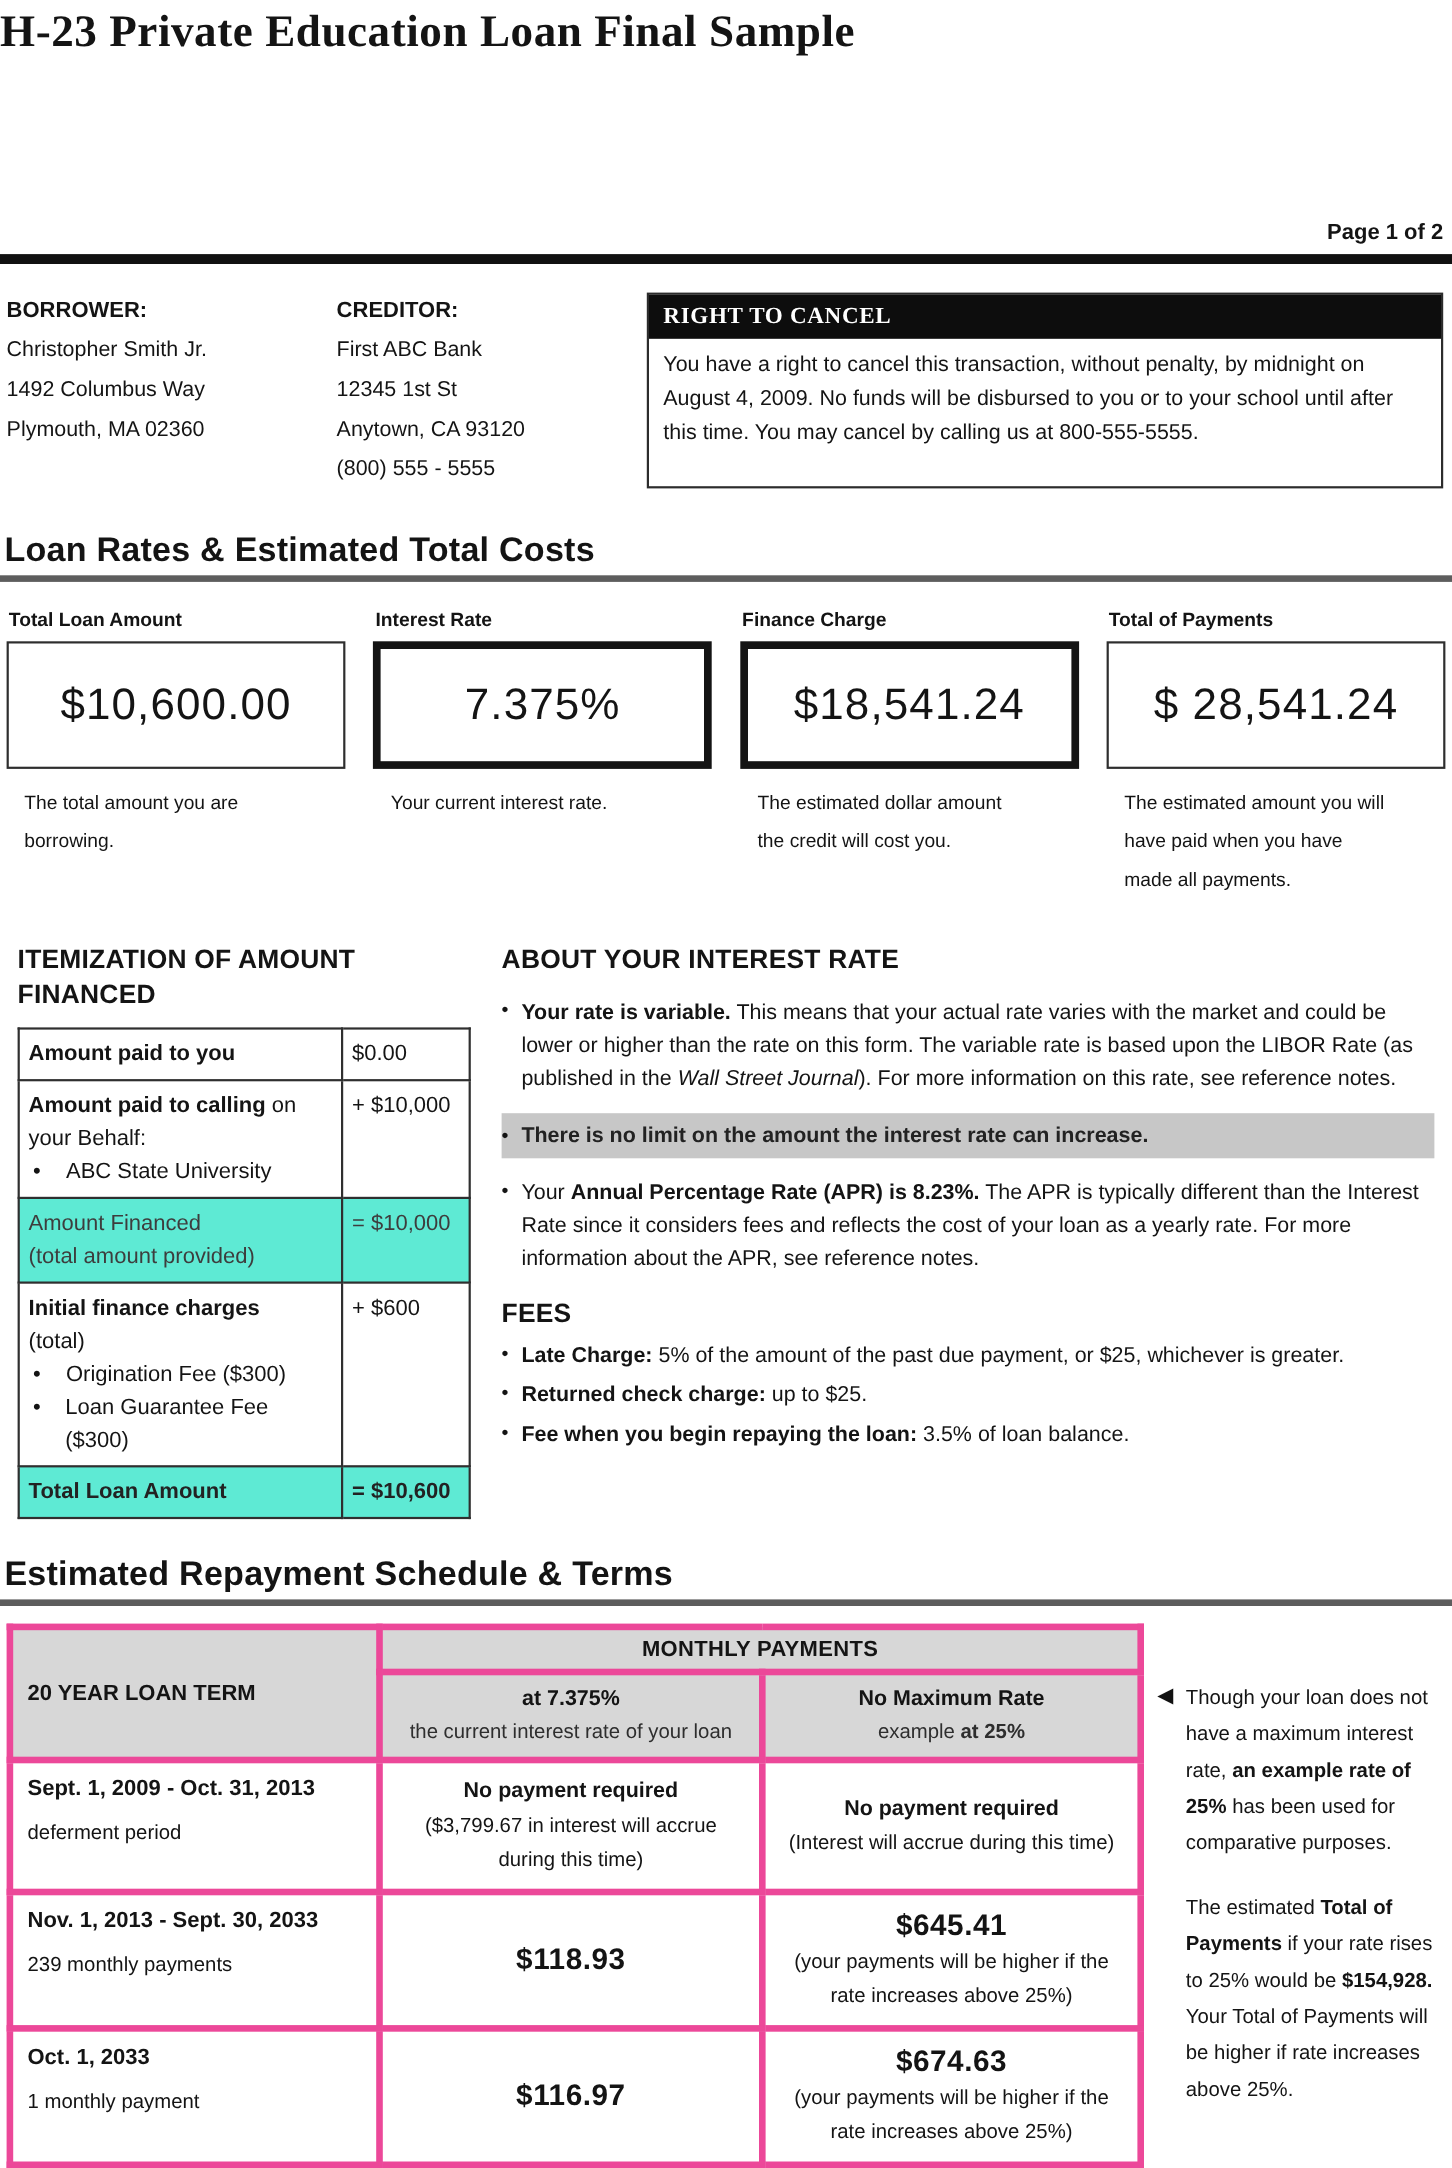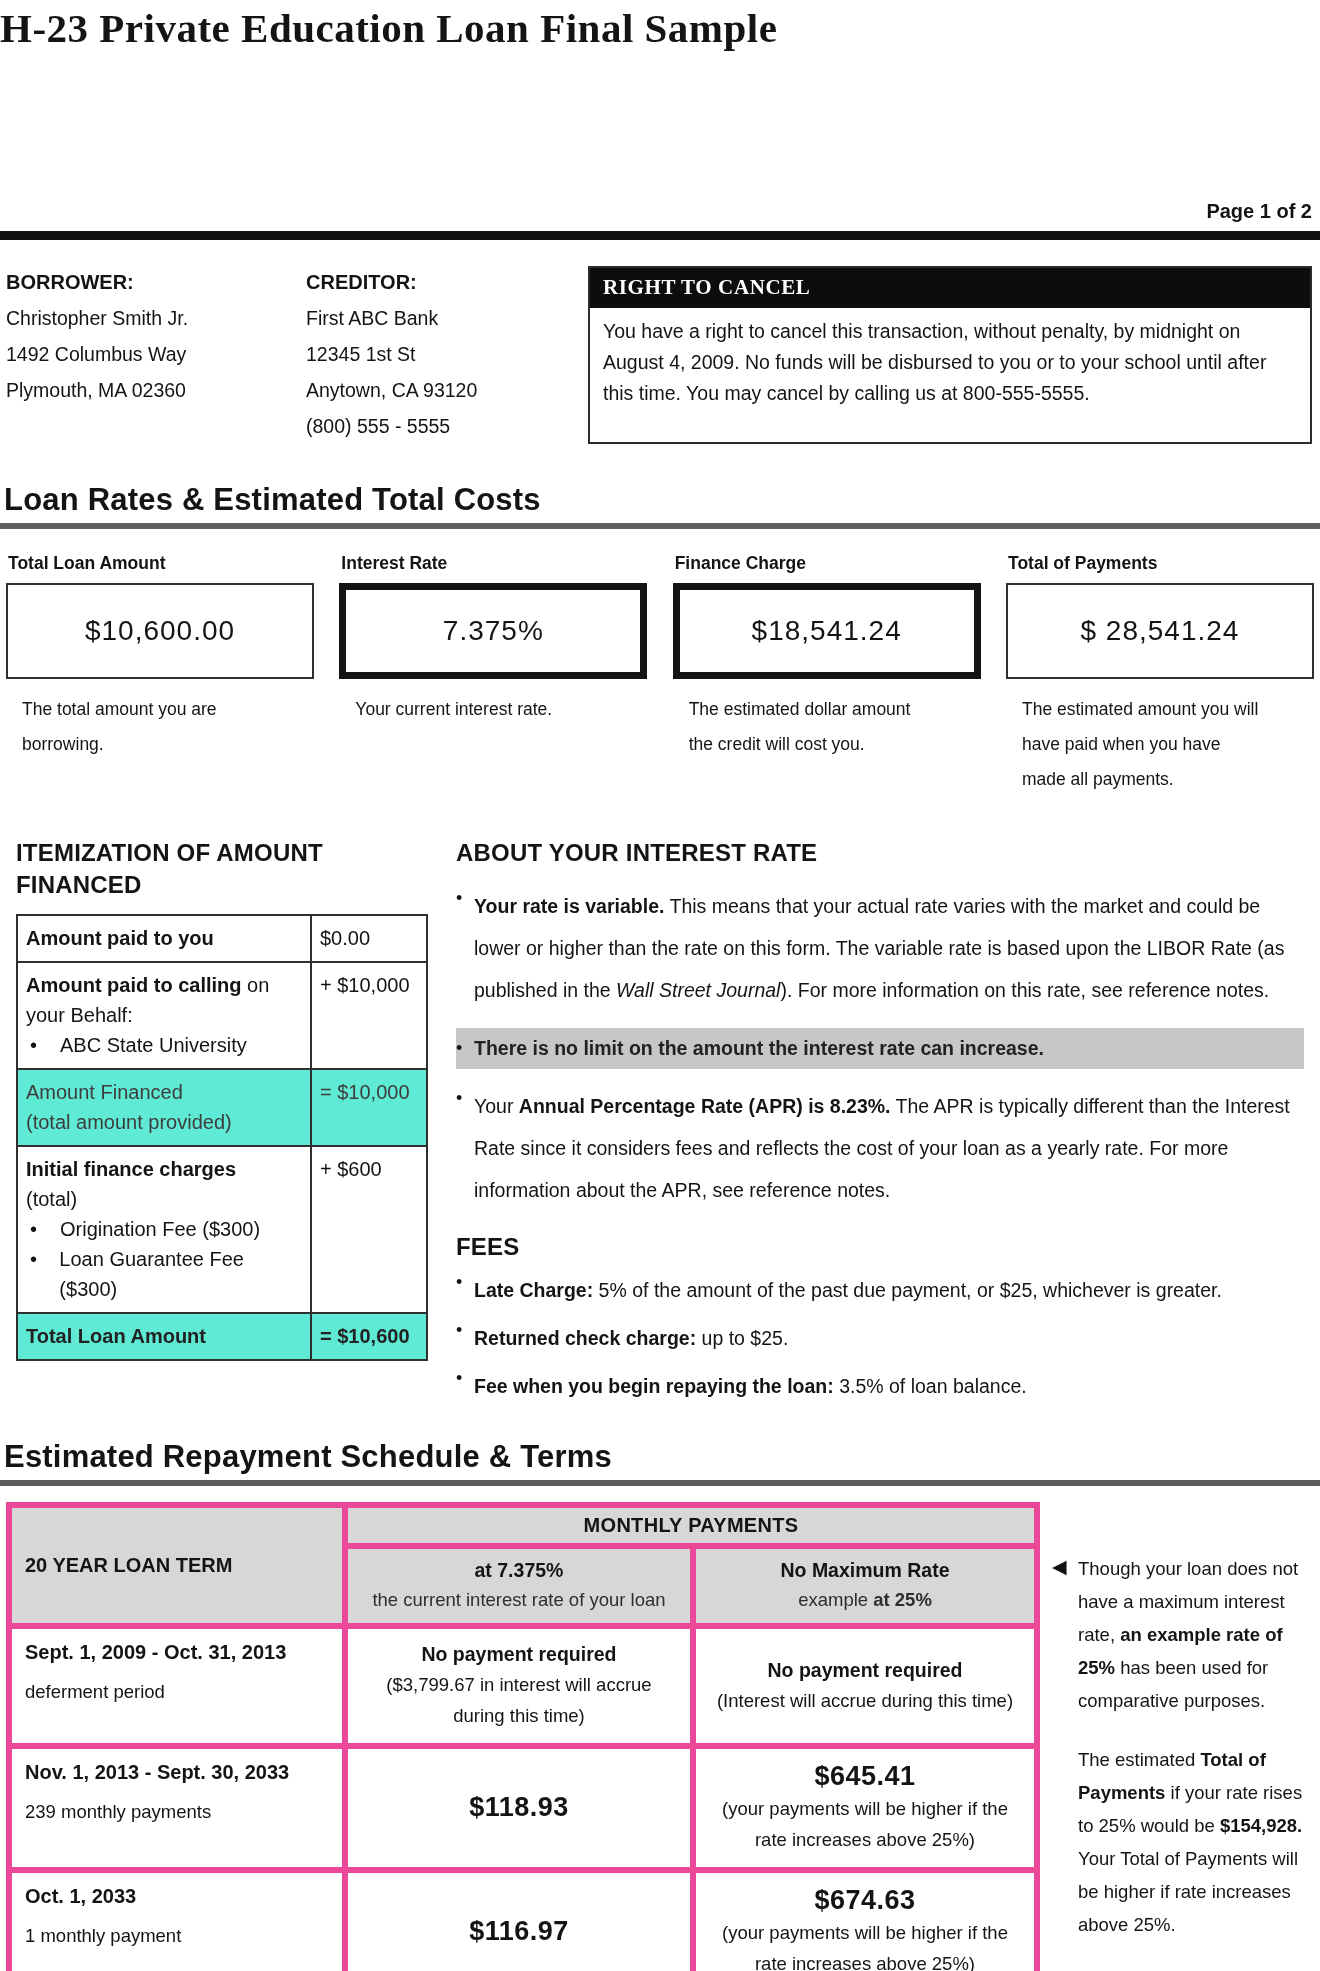--- a/index.html
+++ b/index.html
@@ -42,45 +42,45 @@
   .section-heading { font-size: 31px; font-weight: 700; padding-left: 4px; letter-spacing: .2px; }
   .section-rule { height: 6px; background: #5d5d5d; margin-top: 5px; }
   .loan-heading { margin-top: 38px; }
   .repay-heading { margin-top: 32px; }
 
   
   .boxes-row { display: flex; justify-content: space-between; padding: 24px 6px 0; }
   .amount-col { width: 308px; }
   .amount-label { font-size: 17.5px; font-weight: 700; padding-left: 2px; }
   .amount-box {
-    margin-top: 9px; height: 96px;
+    margin-top: 9px; height: 116px;
     border: 2px solid #2e2e2e;
     display: flex; align-items: center; justify-content: center;
-    font-size: 28px; letter-spacing: 1px;
+    font-size: 40px; letter-spacing: 1px;
   }
   .amount-box.thick { border-width: 7px; border-color: #141414; }
   .amount-caption { margin-top: 13px; padding-left: 16px; font-size: 17.5px; line-height: 35px; max-width: 262px; }
 
   
   .mid-row { display: flex; padding: 40px 16px 0; }
   .itemization { width: 412px; }
   .sub-heading { font-size: 24px; font-weight: 700; line-height: 32px; letter-spacing: .2px; }
   .it-table { margin-top: 13px; width: 100%; border-collapse: collapse; font-size: 20px; }
   .it-table td { border: 2px solid #2f2f2f; vertical-align: top; padding: 7px 8px 8px; line-height: 30px; }
   .it-table td.it-val { width: 116px; white-space: nowrap; }
   .it-table tr.shaded td { background: #5eead4; color: #3d3d3d; }
   .it-table tr.total td { font-weight: 700; color: #222; }
   .it-sub { line-height: 30px; }
   .it-bullet { display: flex; line-height: 30px; }
   .it-bullet .blt { width: 34px; text-align: left; padding-left: 4px; }
 
   .about { flex: 1; margin-left: 28px; }
   .bullet-para { display: flex; margin-top: 16px; }
   .bullet-para .blt { width: 18px; font-size: 18px; padding-top: 3px; }
-  .bullet-para p { flex: 1; font-size: 19.5px; line-height: 42px; }
+  .bullet-para p { flex: 1; font-size: 19.5px; line-height: 30px; }
   .highlight {
     display: flex; margin-top: 17px; background: #c7c7c7;
     padding: 9px 8px 9px 0; font-size: 19.5px;
   }
   .highlight .blt { width: 18px; font-size: 18px; padding-top: 1px; }
   .highlight strong { color: #222; }
   .fees-heading { margin-top: 20px; }
   .fee-para { margin-top: 6px; }
   .fee-para:first-of-type { margin-top: 10px; }
 

